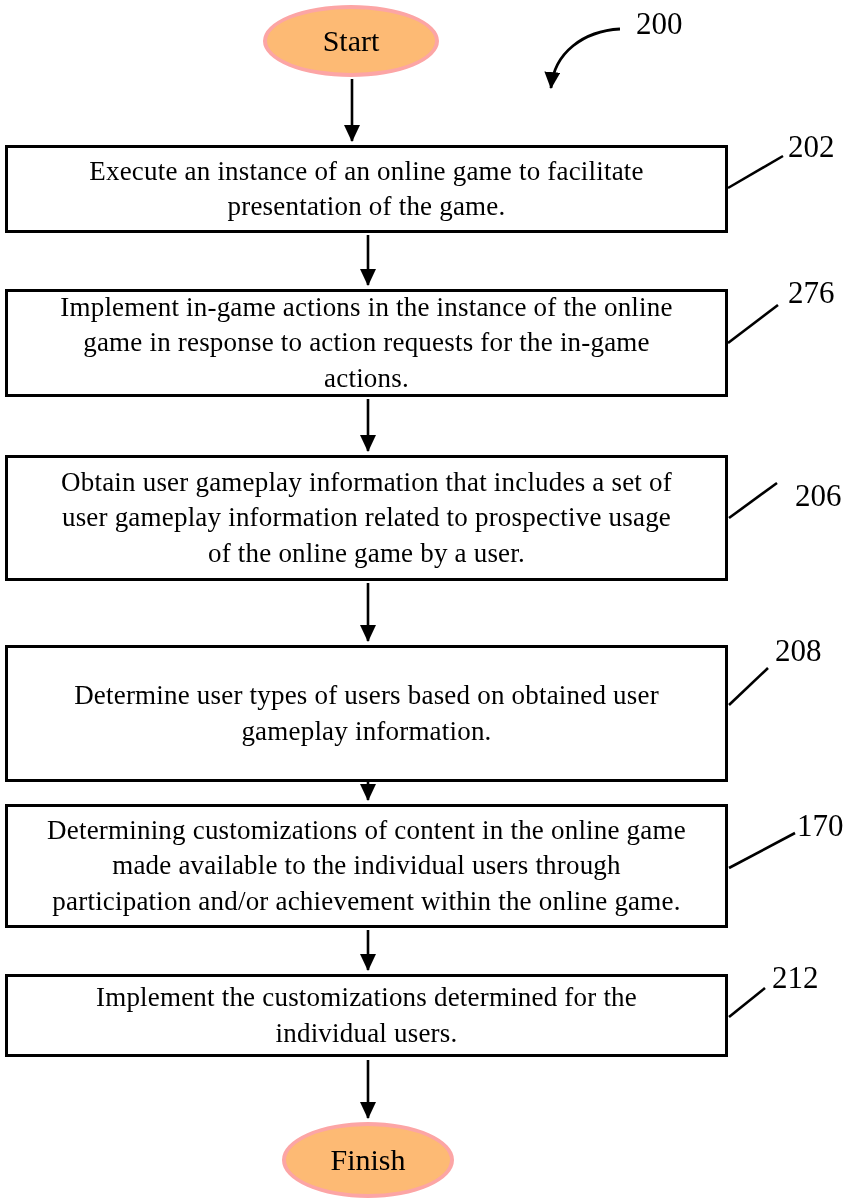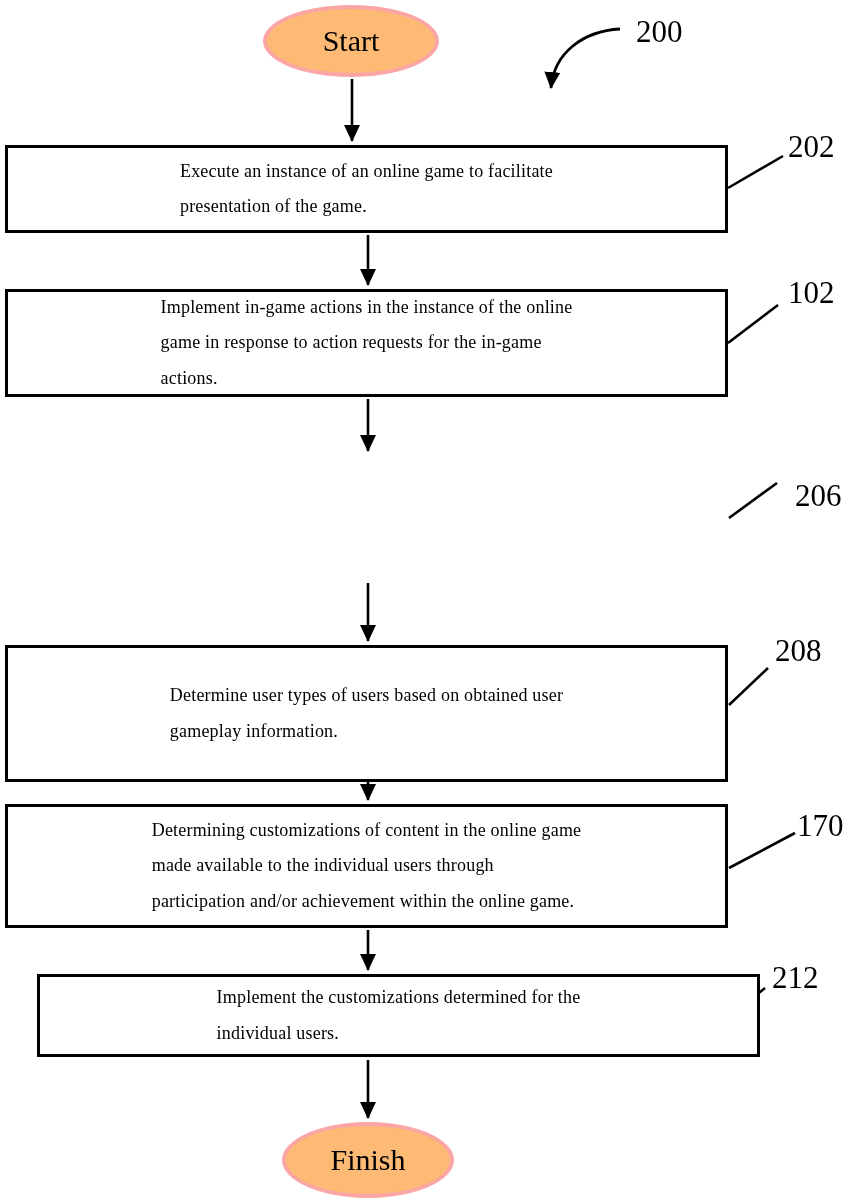--- a/index.html
+++ b/index.html
@@ -29,23 +29,23 @@
     left: 5px;
     width: 723px;
     box-sizing: border-box;
     border: 3px solid #000000;
     background: #ffffff;
     display: flex;
     align-items: center;
     justify-content: center;
   }
   .step-text {
-    font-size: 18px;
+    font-size: 27px;
     line-height: 35.5px;
-    text-align: left;
+    text-align: center;
     white-space: pre;
     letter-spacing: 0.2px;
   }
   .terminal {
     position: absolute;
     box-sizing: border-box;
     border: 4px solid #fca5a5;
     border-radius: 50%;
     background: #fdba74;
     display: flex;
@@ -90,55 +90,60 @@
     <path d="M 620 29 C 584 31 554 52 551 88" fill="none" stroke="#000000" stroke-width="2.8" marker-end="url(#ah)"></path>
 
     <line x1="728" y1="188" x2="783" y2="156" stroke="#000000" stroke-width="2.6"></line>
     <line x1="728" y1="343" x2="778" y2="305" stroke="#000000" stroke-width="2.6"></line>
     <line x1="729" y1="518" x2="777" y2="483" stroke="#000000" stroke-width="2.6"></line>
     <line x1="729" y1="705" x2="768" y2="668" stroke="#000000" stroke-width="2.6"></line>
     <line x1="729" y1="868" x2="795" y2="833" stroke="#000000" stroke-width="2.6"></line>
     <line x1="729" y1="1017" x2="765" y2="988" stroke="#000000" stroke-width="2.6"></line>
   </svg>
 
-  <div class="ref-num" style="left:636px; top:16px;">200</div>
+  <div class="ref-num" style="left:636px; top:8px;">200</div>
 
   <div class="terminal" style="left:263px; top:5px; width:176px; height:72px;">
     <span class="terminal-label">Start</span>
   </div>
 
   <div class="step-box" style="top:145px; height:88px;">
     <div class="step-text">Execute an instance of an online game to facilitate
 presentation of the game.</div>
   </div>
   <div class="ref-num" style="left:788px; top:131px;">202</div>
 
   <div class="step-box" style="top:289px; height:108px;">
     <div class="step-text">Implement in-game actions in the instance of the online
 game in response to action requests for the in-game
 actions.</div>
   </div>
-  <div class="ref-num" style="left:788px; top:277px;">102</div>
+  <div class="ref-num" style="left:788px; top:277px;">276</div>
 
+  <div class="step-box" style="top:455px; height:126px;">
+    <div class="step-text">Obtain user gameplay information that includes a set of
+user gameplay information related to prospective usage
+of the online game by a user.</div>
+  </div>
   <div class="ref-num" style="left:795px; top:444px;margin-top:36px;">206</div>
 
   <div class="step-box" style="top:645px; height:137px;">
     <div class="step-text">Determine user types of users based on obtained user
 gameplay information.</div>
   </div>
   <div class="ref-num" style="left:775px; top:635px;">208</div>
 
   <div class="step-box" style="top:804px; height:124px;">
     <div class="step-text">Determining customizations of content in the online game
 made available to the individual users through
 participation and/or achievement within the online game.</div>
   </div>
   <div class="ref-num" style="left:797px; top:810px;">170</div>
 
-  <div class="step-box" style="top:974px; height:83px;margin-left:32px;">
+  <div class="step-box" style="top:974px; height:83px;">
     <div class="step-text">Implement the customizations determined for the
 individual users.</div>
   </div>
   <div class="ref-num" style="left:772px; top:962px;">212</div>
 
   <div class="terminal" style="left:282px; top:1122px; width:172px; height:76px;">
     <span class="terminal-label">Finish</span>
   </div>
 
 </div>

